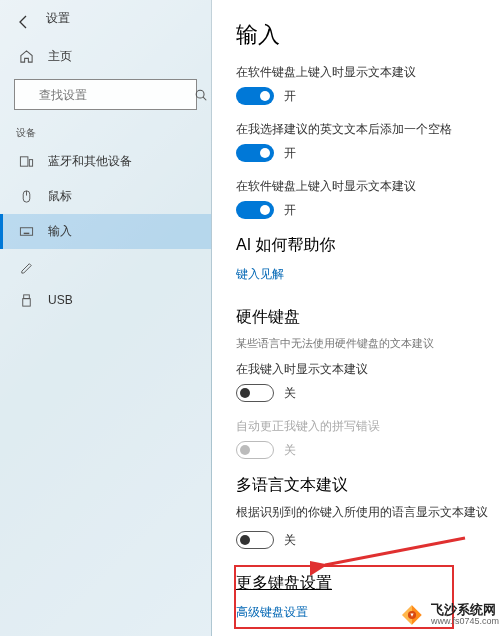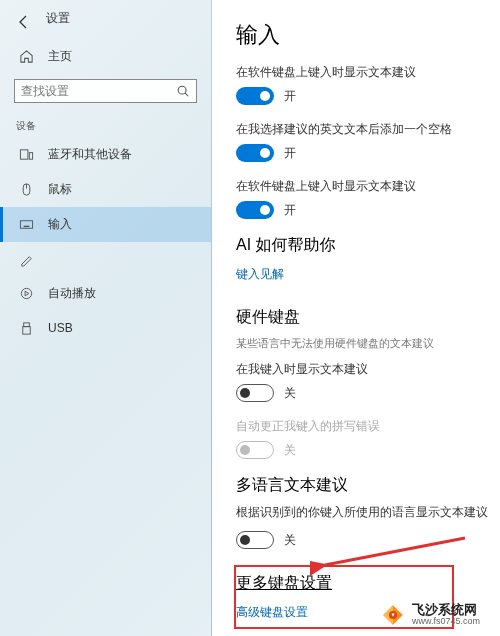--- a/index.html
+++ b/index.html
@@ -25,21 +25,21 @@
     .sidebar > * { position: relative; }
     
     .topbar { display: flex; align-items: flex-start; padding: 10px 12px 6px 12px; gap: 10px; }
     .back-btn { width: 24px; height: 24px; display:flex; align-items:center; justify-content:center; color:#333; }
     .title { font-size: 12px; color:#333; }
     
     .home-row { display:flex; gap:14px; padding: 8px 18px; color:#333; font-size:12px; }
     .home-row .icon { width:16px; height:16px; display:flex; align-items:center; justify-content:center; color:#555; }
     
     .search-wrap { padding: 6px 14px 10px 14px; }
-    .search-box { display:flex; align-items:center; border:1px solid #888; background: rgba(255,255,255,0.9); height:24px; padding:0 6px; }
+    .search-box { display:flex; align-items:center; border:1px solid #888; background: rgba(255,255,255,0.9); height:31px; padding:0 24px; }
     .search-input { flex:1; border:none; outline:none; font-size:12px; background:transparent; color:#666; }
     .search-icon { width:16px; height:16px; color:#555; display:flex; align-items:center; justify-content:center; }
     
     .section-label { padding: 6px 16px 4px 16px; font-size:10px; color:#555; }
     
     .nav { list-style:none; }
     .nav-item { display:flex; align-items:center; gap:14px; padding: 9px 18px; font-size:12px; color:#333; }
     .nav-item .icon { width:16px; height:16px; color:#555; display:flex; align-items:center; justify-content:center; }
     .nav-item.active { background: rgba(0,120,215,0.18); position:relative; }
     .nav-item.active::before { content:""; position:absolute; left:0; top:0; bottom:0; width:3px; background:#0078d7; }
@@ -60,21 +60,21 @@
     .toggle.disabled .knob { background:#bbb; top:3px; left:3px; }
     .toggle-state { font-size:12px; color:#333; }
     .setting.disabled .setting-label, .setting.disabled .toggle-state { color:#aaa; }
     
     .subheading { font-size: 16px; font-weight: 400; margin: 10px 0 8px 0; }
     .link { color:#0066b4; font-size:12px; margin-bottom: 14px; display:inline-block; }
     .desc { font-size: 11px; color:#777; margin-bottom:10px; }
     
     .highlight-box { border: 2px solid #e03030; padding: 6px 0 4px 0; margin-left:-2px; display:inline-block; min-width:220px;text-decoration:underline; }
     
-    .watermark { position:absolute; bottom:8px; right:20px; display:flex; align-items:center; gap:6px; }
+    .watermark { position:absolute; bottom:8px; right:1px; display:flex; align-items:center; gap:6px; }
     .watermark-logo { width:26px; height:26px; }
     .watermark-text { display:flex; flex-direction:column; line-height:1.1; }
     .watermark-text .cn { font-size:13px; font-weight:bold; color:#222; }
     .watermark-text .url { font-size:9px; color:#666; }
     
     svg { display:block; }
   </style>
 </head>
 <body>
 
@@ -143,29 +143,20 @@
             </svg>
           </span>
         <span>输入</span>
       </li>
       <li class="nav-item">
         <span class="icon">
             <svg width="15" height="15" viewBox="0 0 16 16">
               <path d="M3 13 L11 5 L13 7 L5 15 L3 15 Z" stroke="#555" fill="none"></path>
             </svg>
           </span>
-      </li>
-      <li class="nav-item">
-        <span class="icon">
-            <svg width="15" height="15" viewBox="0 0 16 16">
-              <circle cx="8" cy="8" r="5.5" stroke="#555" fill="none"></circle>
-              <path d="M6.5 5.5 L10.5 8 L6.5 10.5 Z" stroke="#555" fill="none"></path>
-            </svg>
-          </span>
-        <span>自动播放</span>
       </li>
       <li class="nav-item">
         <span class="icon">
             <svg width="15" height="15" viewBox="0 0 16 16">
               <rect x="5" y="2" width="6" height="4" stroke="#555" fill="none"></rect>
               <rect x="4" y="6" width="8" height="8" stroke="#555" fill="none"></rect>
             </svg>
           </span>
         <span>USB</span>
       </li>

